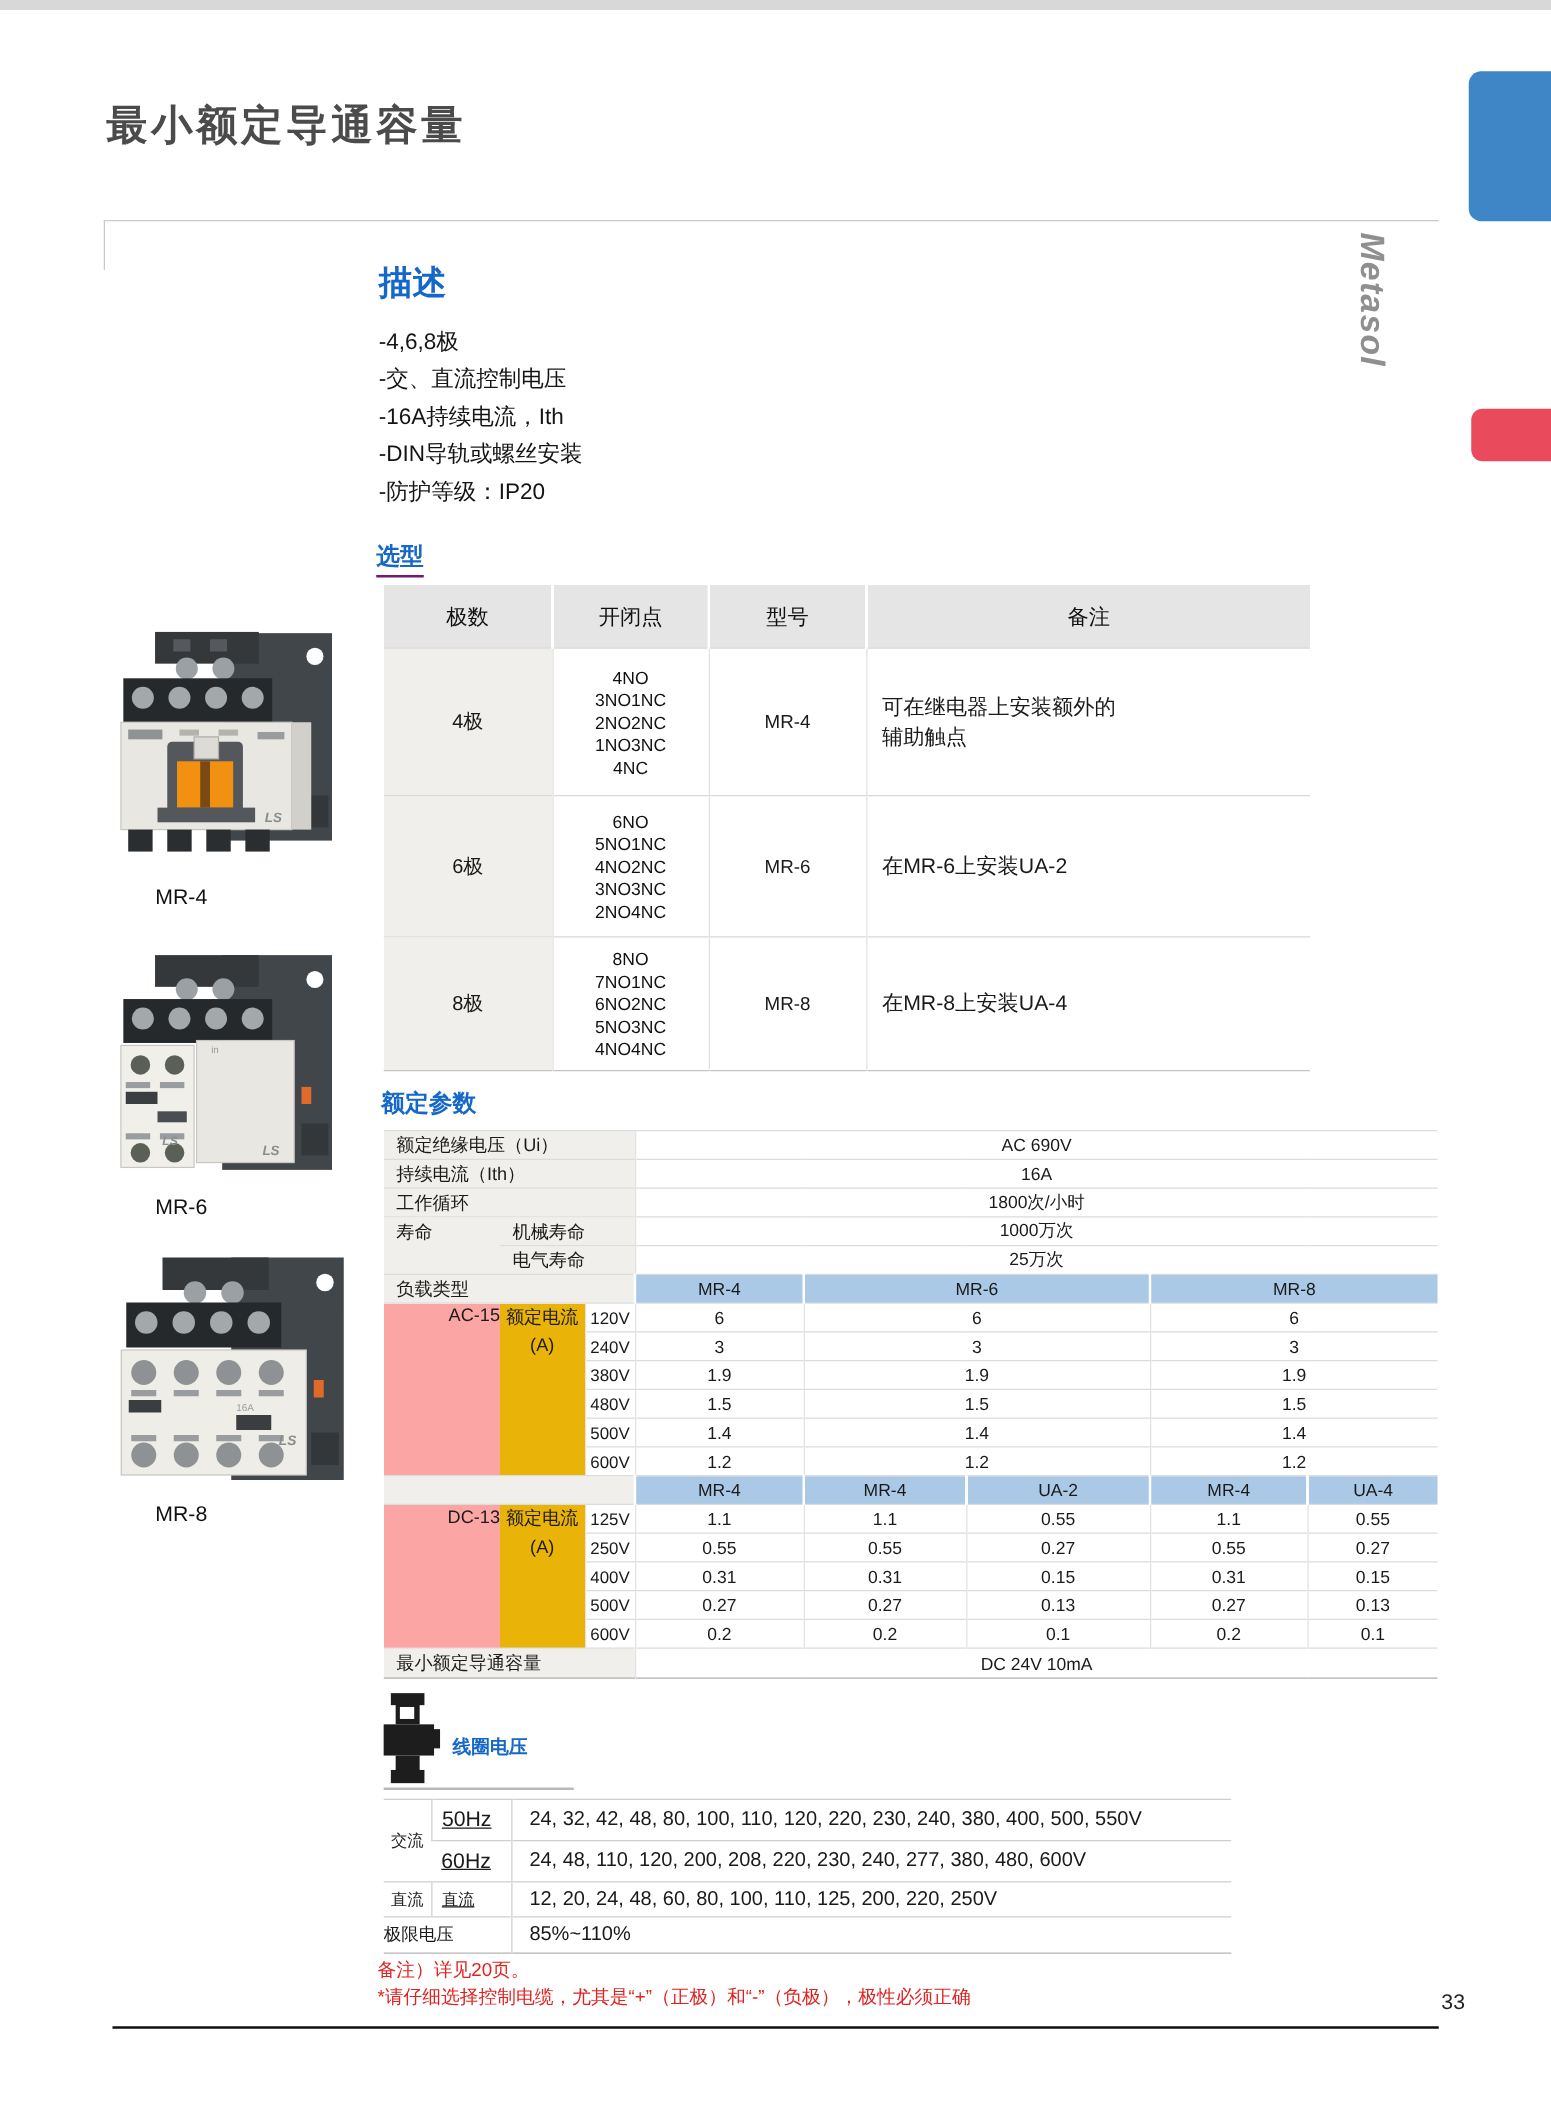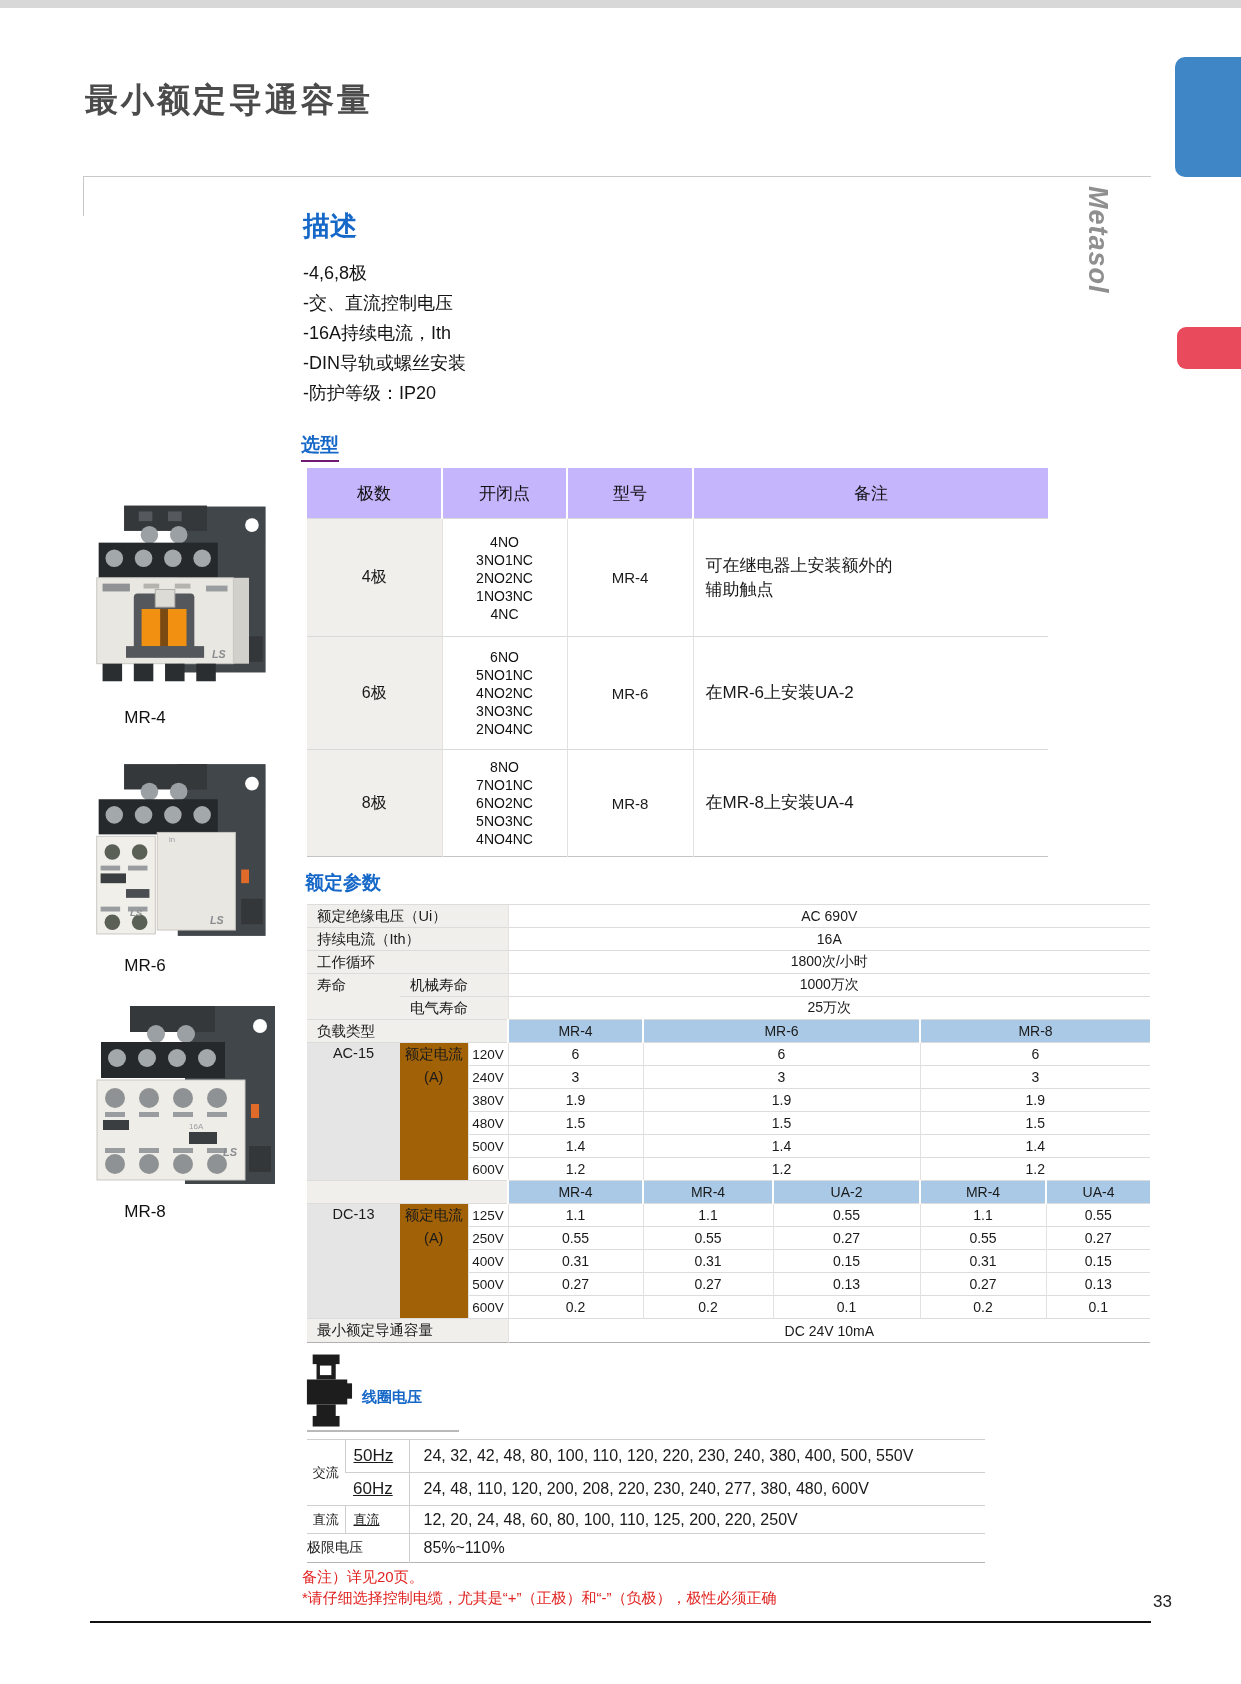--- a/index.html
+++ b/index.html
@@ -22,38 +22,38 @@
   .h-sel{left:301px;top:432px;border-bottom:2px solid #701a75;padding-bottom:2px;}
   .h-rat{left:305px;top:870px;}
   .h-coil{left:362px;top:1388px;font-size:15px;}
   .coil-underline{left:307px;top:1430px;width:152px;height:2px;background:#b9b9b9;}
 
   table{border-collapse:collapse;table-layout:fixed;position:absolute;}
   td,th{padding:0;overflow:hidden;}
 
   
   .sel{left:307px;top:468px;width:741px;border-bottom:1px solid #c4c4c4;}
-  .sel th{background:#c4b5fd;height:50px;font-size:17px;font-weight:normal;color:#111;border-left:2px solid #fff;}
+  .sel th{background:#e5e5e5;height:50px;font-size:17px;font-weight:normal;color:#111;border-left:2px solid #fff;}
   .sel th:first-child{border-left:none;}
   .sel td{border-top:1px solid #d9d9d9;border-left:1px solid #e2e1df;vertical-align:middle;}
   .sel td:first-child{border-left:none;}
   .sel .poles{background:#f0efeb;text-align:center;font-size:16px;}
   .sel .contacts{text-align:center;font-size:14px;line-height:18px;white-space:pre-line;color:#111;}
   .sel .model{text-align:center;font-size:15px;}
   .sel .note{font-size:17px;line-height:24px;padding-left:12px;white-space:pre-line;}
 
   
   .rat{left:307px;top:904px;width:843px;border-top:1px solid #d0d0d0;border-bottom:1px solid #b0b0b0;font-size:14px;}
   .rat tr{height:23px;}
   .rat td{border-top:1px solid #dcdcdc;vertical-align:middle;}
   .rat .lab{background:#f0efeb;text-align:left;padding-left:10px;font-size:14.5px;}
   .rat .val{text-align:center;border-left:1px solid #e3e2e0;}
   .rat .volt{text-align:center;border-left:1px solid #e3e2e0;font-size:13.5px;background:#fff;}
-  .rat .cat{background:#e5e5e5;text-align:center;vertical-align:top;padding-top:2px;font-size:14.5px;margin-left:43px;}
-  .rat .cur{background:#a16207;text-align:center;vertical-align:top;font-size:14.5px;line-height:23px;}
+  .rat .cat{background:#fca5a5;text-align:right;vertical-align:top;padding-top:2px;font-size:14.5px;margin-left:43px;}
+  .rat .cur{background:#eab308;text-align:center;vertical-align:top;font-size:14.5px;line-height:23px;}
   .rat .mh{background:#a9c9e6;text-align:center;border-left:2px solid #fff;font-size:14px;}
   .rat .toplife{vertical-align:top;padding-top:2px;}
 
   
   .coil{left:307px;top:1439px;width:678px;border-top:1px solid #b5b5b5;border-bottom:1px solid #b5b5b5;}
   .coil td{border-top:1px solid #cfcfcf;border-left:1px solid #cfcfcf;vertical-align:middle;}
   .coil td:first-child{border-left:none;}
   .coil .grp{font-size:13px;text-align:center;color:#222;}
   .coil .freq{font-size:17px;padding-left:8px;text-decoration:underline;}
   .coil .small{font-size:13px;}

